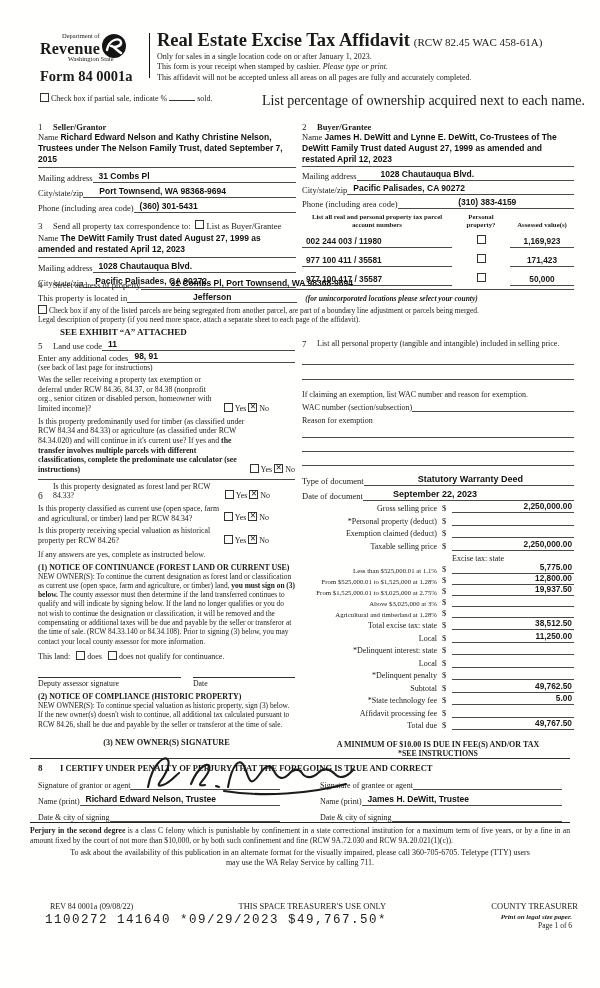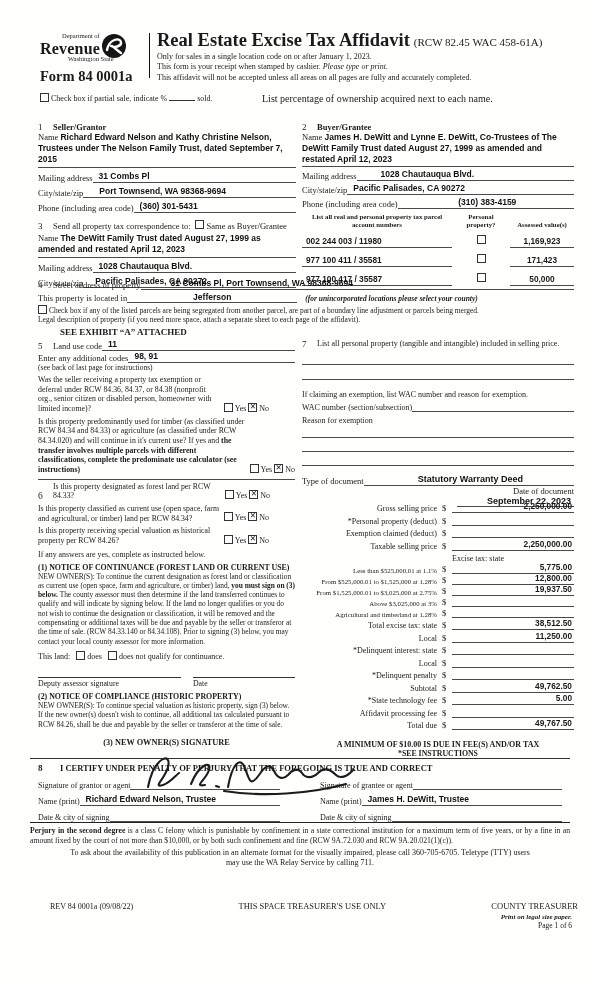--- a/index.html
+++ b/index.html
@@ -69,21 +69,21 @@
       <div>This affidavit will not be accepted unless all areas on all pages are fully and accurately completed.</div>
     </div>
   </div>
 
   <div class="abs" style="left:40px;top:93px;font-size:8px;">
     <span class="box"></span>
     <span>Check box if partial sale, indicate %</span>
     <span style="display:inline-block;width:26px;border-bottom:1px solid #333;height:7px;"></span>
     <span>sold.</span>
   </div>
-  <div class="abs" style="left:262px;top:93px;font-size:10px;">List percentage of ownership acquired next to each name.</div>
+  <div class="abs" style="left:262px;top:93px;font-size:14px;">List percentage of ownership acquired next to each name.</div>
 
   <div class="abs" style="left:38px;top:122px;width:258px;">
     <div class="row" style="align-items:baseline;">
       <span class="secnum">1</span>
       <span class="lbl b">Seller/Grantor</span>
     </div>
     <div style="font-size:8.5px;line-height:1.3;border-bottom:1px solid #4a4a4a;padding-bottom:2px;">
       <span>Name</span>
       <span class="val">Richard Edward Nelson and Kathy Christine Nelson, Trustees under The Nelson Family Trust, dated September 7, 2015</span>
     </div>
@@ -97,21 +97,21 @@
     </div>
     <div class="row lbl" style="height:15px;">
       <span>Phone (including area code)</span>
       <span class="grow val">(360) 301-5431</span>
     </div>
     <div class="row" style="align-items:baseline;margin-top:7px;">
       <span class="secnum">3</span>
       <span class="lbl">Send all property tax correspondence to:</span>
       <span style="width:4px;"></span>
       <span class="box"></span>
-      <span class="lbl" style="padding-left:3px;">Same as Buyer/Grantee</span>
+      <span class="lbl" style="padding-left:3px;">List as Buyer/Grantee</span>
     </div>
     <div style="font-size:8.5px;line-height:1.3;border-bottom:1px solid #4a4a4a;padding-bottom:2px;margin-top:2px;">
       <span>Name</span>
       <span class="val">The DeWitt Family Trust dated August 27, 1999 as amended and restated April 12, 2023</span>
     </div>
     <div class="row lbl" style="height:15px;">
       <span>Mailing address</span>
       <span class="grow val">1028 Chautauqua Blvd.</span>
     </div>
     <div class="row lbl" style="height:15px;">
@@ -275,21 +275,21 @@
     </div>
     <div style="font-size:8px;margin-top:4px;">Reason for exemption</div>
     <div class="fillrow" style="height:12px;"></div>
     <div class="fillrow" style="height:13px;"></div>
     <div class="fillrow" style="height:13px;"></div>
 
     <div class="row" style="font-size:8.5px;height:15px;margin-top:5px;">
       <span>Type of document</span>
       <span class="grow val" style="text-align:center;font-size:9px;">Statutory Warranty Deed</span>
     </div>
-    <div class="row" style="font-size:8.5px;height:15px;flex-direction:column;">
+    <div class="row" style="font-size:8.5px;height:15px;">
       <span>Date of document</span>
       <span class="grow val" style="font-size:9px;padding-left:30px;">September 22, 2023</span>
     </div>
 
     <div class="mrow">
       <span class="mlab">Gross selling price</span>
         <span class="mdollar">$</span>
       <span class="mval">2,250,000.00</span>
     </div>
     <div class="mrow">
@@ -437,18 +437,19 @@
       <span class="b">Perjury in the second degree</span><span> is a class C felony which is punishable by confinement in a state correctional institution for a maximum term of five years, or by a fine in an amount fixed by the court of not more than $10,000, or by both such confinement and fine (RCW 9A.72.030 and RCW 9A.20.021(1)(c)).</span>
     </div>
     <div style="font-size:8px;line-height:1.3;text-align:center;margin-top:2px;width:86%;margin-left:7%;">To ask about the availability of this publication in an alternate format for the visually impaired, please call 360-705-6705. Teletype (TTY) users may use the WA Relay Service by calling 711.</div>
   </div>
 
   <div class="abs" style="left:42px;top:901px;width:528px;display:flex;justify-content:space-between;align-items:baseline;padding-left:8px;">
     <span style="font-size:8px;">REV 84 0001a (09/08/22)</span>
     <span style="font-size:8.5px;">THIS SPACE TREASURER'S USE ONLY</span>
     <span style="font-size:8.5px;">COUNTY TREASURER</span>
   </div>
+  <div class="abs" style="left:45px;top:913px;font-family:'Liberation Mono',monospace;font-size:12.5px;letter-spacing:1.5px;color:#222;">1100272  141640  *09/29/2023  $49,767.50*</div>
   <div class="abs" style="right:28px;top:913px;text-align:right;">
     <div class="b i" style="font-size:7px;">Print on legal size paper.</div>
     <div style="font-size:7.5px;">Page 1 of 6</div>
   </div>
 
 </div>
 
 </body></html>

